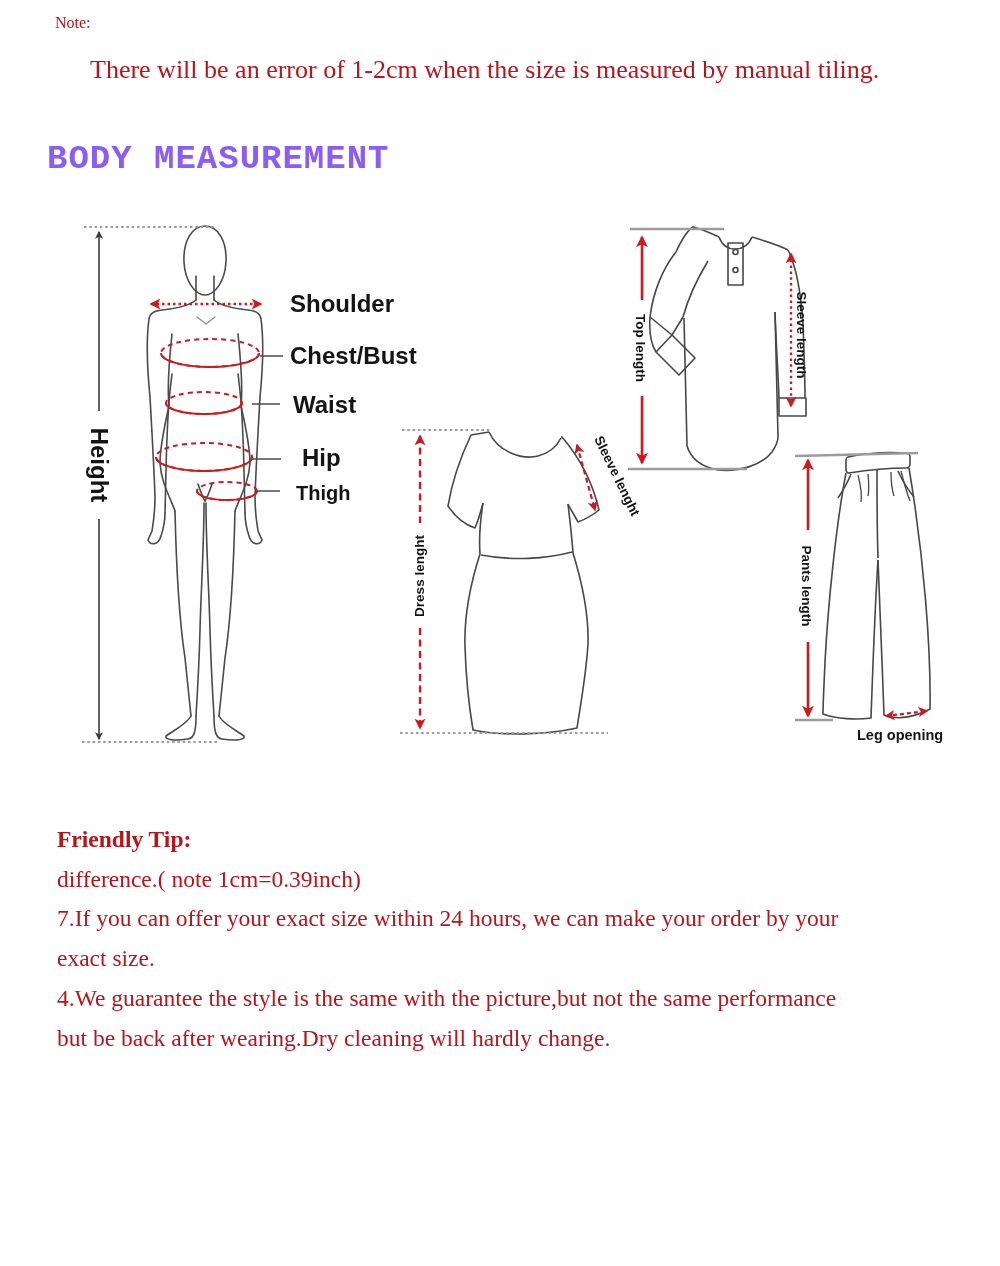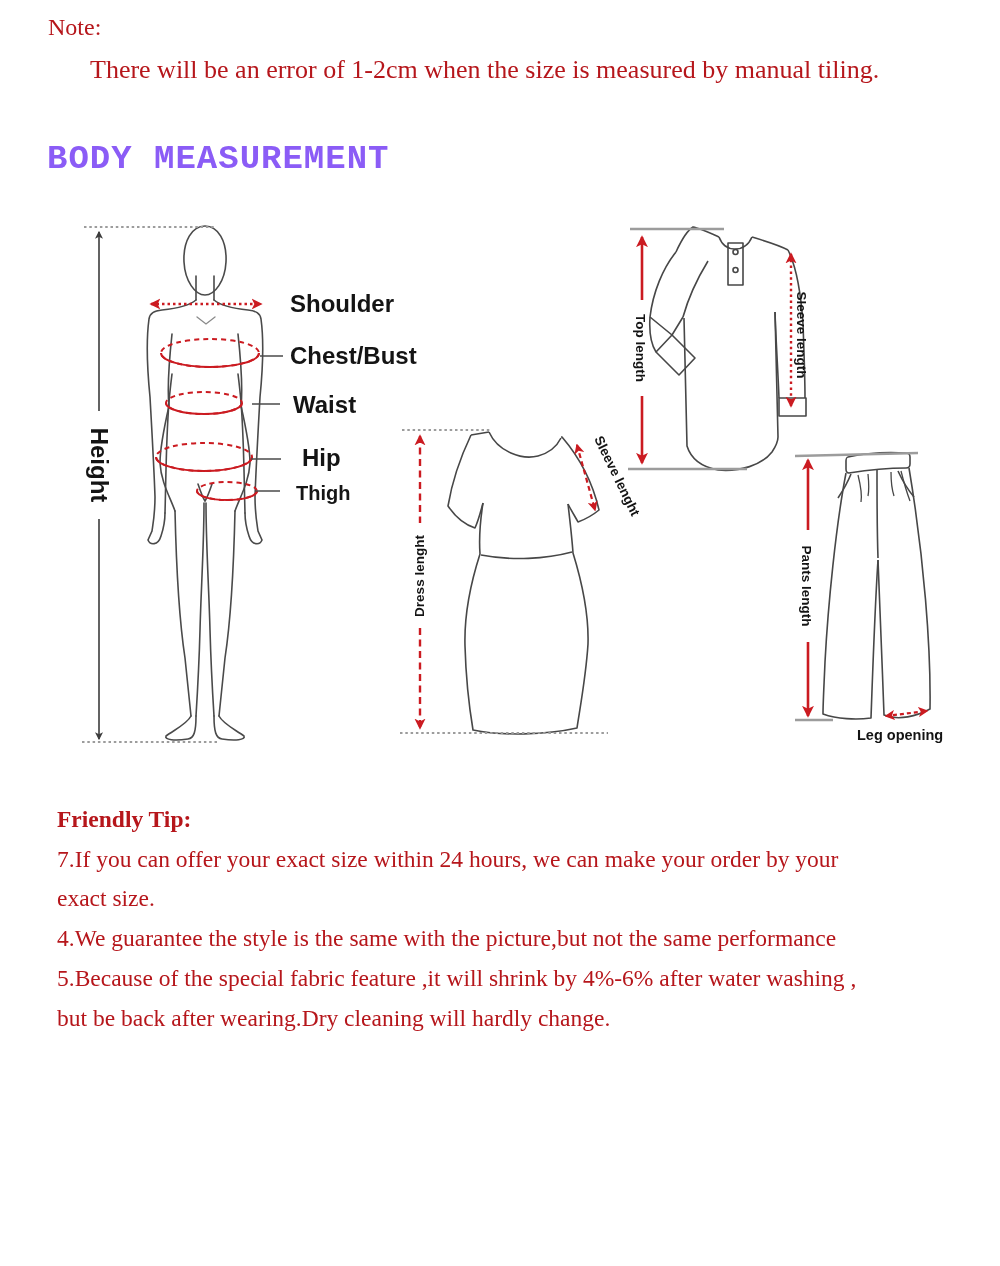--- a/index.html
+++ b/index.html
@@ -6,39 +6,39 @@
   html, body { background: #ffffff; }
   .page {
     position: relative;
     width: 1000px;
     height: 1266px;
     background: #ffffff;
     overflow: hidden;
     font-family: "Liberation Serif", serif;
   }
   .note-heading {
-    position: absolute; left: 48px; top: 14px;
-    font-size: 24px; color: #b6161b;
+    position: absolute; left: 55px; top: 14px;
+    font-size: 16px; color: #b6161b;
   }
   .note-body {
     position: absolute; left: 90px; top: 55px;
     font-size: 26px; color: #b6161b;
   }
   .page-title {
     position: absolute; left: 47px; top: 140px;
     font-size: 34px; font-weight: bold; color: #8b5cf6;
     letter-spacing: 1px;
     font-family: Liberation Mono, monospace;
   }
   .diagram-svg {
     position: absolute; left: 0; top: 0;
     width: 1000px; height: 1266px;
   }
   .tips {
-    position: absolute; left: 57px; top: 800px; width: 910px;
+    position: absolute; left: 57px; top: 820px; width: 910px;
     font-size: 23.5px; color: #b6161b; line-height: 39.7px;
   }
   .tips .tip-heading { font-weight: bold; }
   .tips .tip-line { white-space: pre-wrap; }
   svg text.lbl {
     font-family: "Liberation Sans", sans-serif;
     font-weight: bold;
     fill: #141414;
   }
 </style>
@@ -168,20 +168,20 @@
       <line x1="808" y1="460" x2="808" y2="530" stroke="#cb1b21" stroke-width="2.6" marker-start="url(#mR)"></line>
       <line x1="808" y1="642" x2="808" y2="716" stroke="#cb1b21" stroke-width="2.6" marker-end="url(#mR)"></line>
       <line x1="886" y1="716" x2="927" y2="711" stroke="#cb1b21" stroke-width="2.2" stroke-dasharray="4 3" marker-start="url(#mR)" marker-end="url(#mR)"></line>
       <text class="lbl" x="802" y="586" font-size="13.5" text-anchor="middle" transform="rotate(90 802 586)">Pants length</text>
       <text class="lbl" x="857" y="740" font-size="14.5">Leg opening</text>
     </g>
   </svg>
 
   <div class="tips">
     <div class="tip-heading">Friendly Tip:</div>
+    <div class="tip-line">difference.( note 1cm=0.39inch)</div>
     <div class="tip-line">7.If you can offer your exact size within 24 hours, we can make your order by your</div>
     <div class="tip-line">exact size.</div>
     <div class="tip-line">4.We guarantee the style is the same with the picture,but not the same performance</div>
-    <div class="tip-line">5.Because of the special fabric feature ,it will shrink by 4%-6% after water washing ,</div>
     <div class="tip-line">but be back after wearing.Dry cleaning will hardly change.</div>
   </div>
 
 </div>
 
 </body></html>

